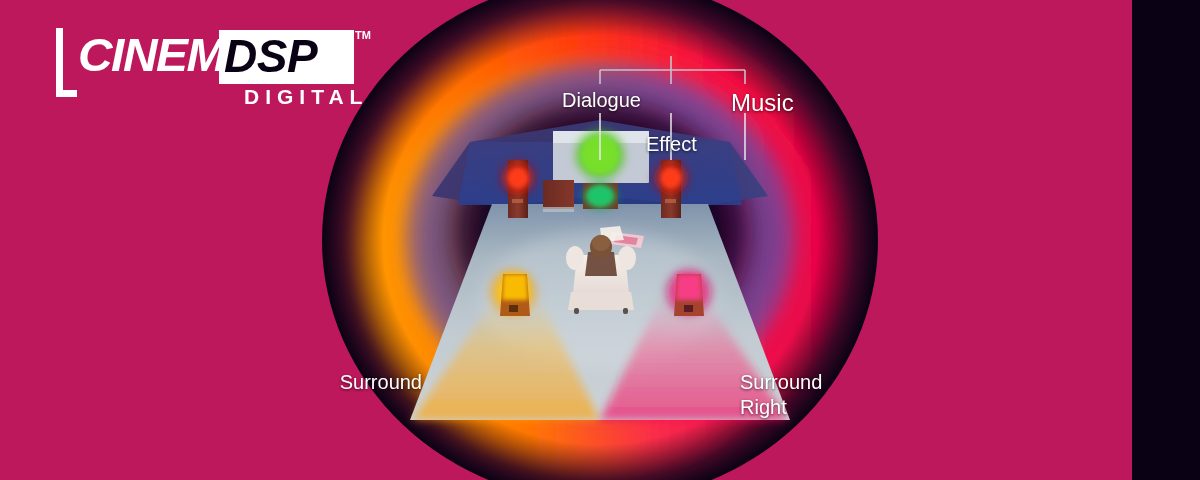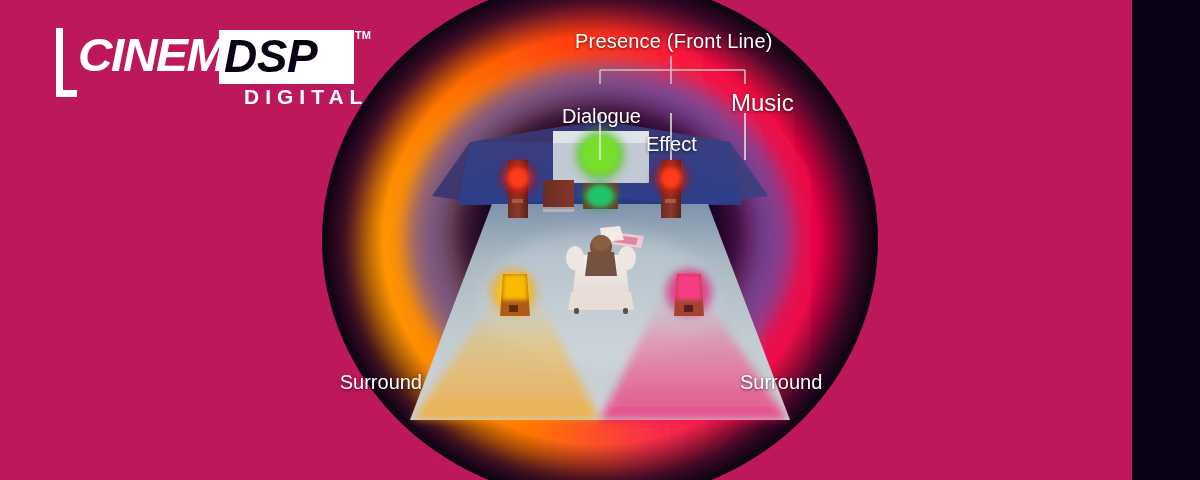--- a/index.html
+++ b/index.html
@@ -69,21 +69,21 @@
     position:absolute;
     color:#ffffff;
     font-family:"Liberation Sans", sans-serif;
     white-space:nowrap;
     text-shadow:0 1px 3px rgba(0,0,0,.65);
   }
   #lbl-presence{
     left:575px; top:30px;
     font-size:20px; letter-spacing:.2px;
   }
-  #lbl-dialogue{ left:562px; top:89px; font-size:20px;margin-top:16px; }
+  #lbl-dialogue{ left:562px; top:89px; font-size:20px; }
   #lbl-effect  { left:646px; top:89px; font-size:20px;margin-top:44px; }
   #lbl-music   { left:719px; top:89px; font-size:24px;margin-left:12px; }
 
   #lbl-sl{
     left:312px; top:370px; width:110px;
     text-align:right; font-size:20px; line-height:25px;
   }
   #lbl-sr{
     left:740px; top:370px; width:130px;
     text-align:left; font-size:20px; line-height:25px;
@@ -331,27 +331,27 @@
 
   <div id="logo">
     <div id="logo-bracket"></div>
     <div id="logo-dsp-box"></div>
     <div id="logo-cinema">CINEMA</div>
     <div id="logo-dsp">DSP</div>
     <div id="logo-tm">TM</div>
     <div id="logo-digital">DIGITAL</div>
   </div>
 
-  <div class="lbl" id="lbl-presence">Presence (Front Line)</div>
 
   <div class="lbl" id="lbl-dialogue">Dialogue</div>
   <div class="lbl" id="lbl-effect">Effect</div>
   <div class="lbl" id="lbl-music">Music</div>
 
   <div class="lbl" id="lbl-sl">
     <span>Surround</span>
   </div>
 
   <div class="lbl" id="lbl-sr">
     <span>Surround</span>
+    <span>Right</span>
   </div>
 
 </div>
 
 </body></html>

